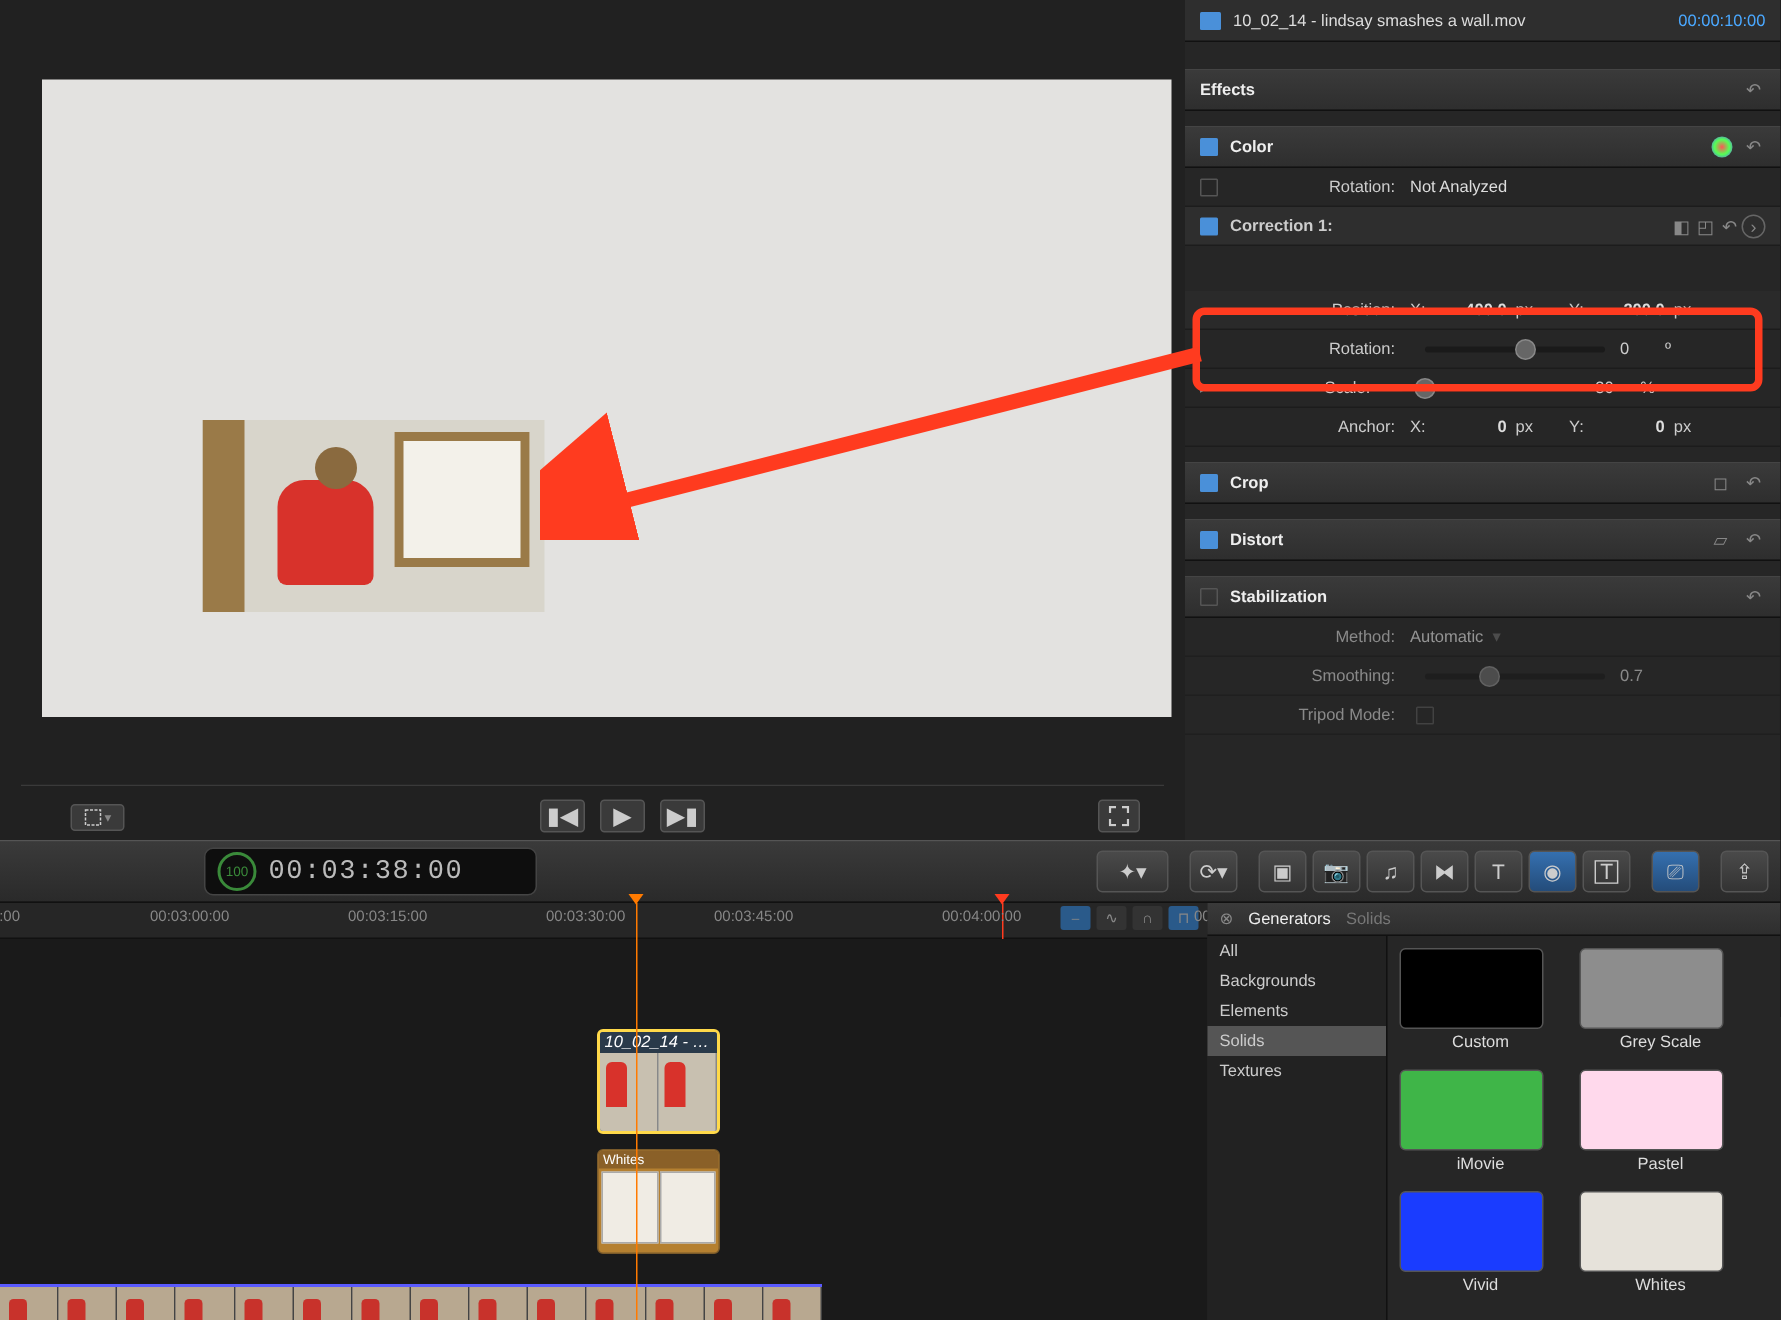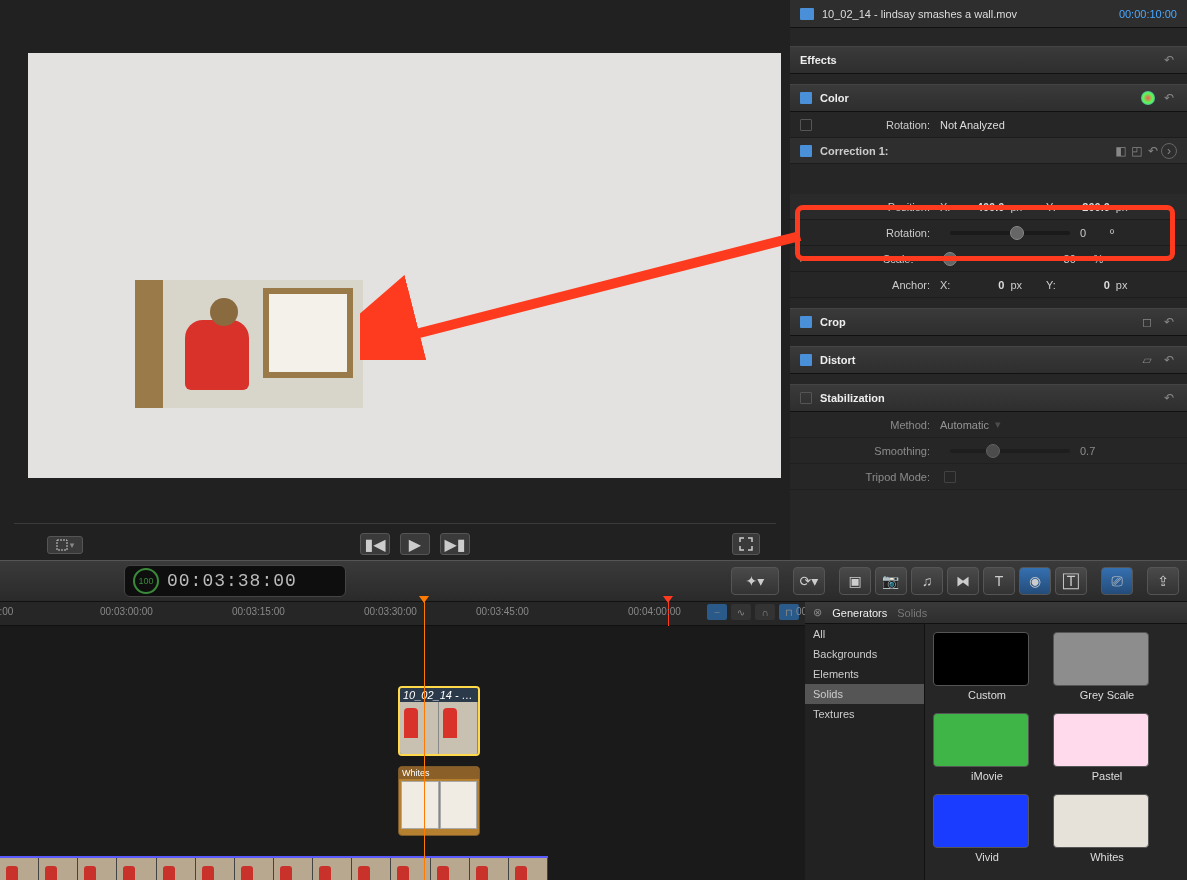--- a/index.html
+++ b/index.html
@@ -53,21 +53,21 @@
 .xy-row .unit { color:#ccc; }
 
 .slider { flex:1; height:4px; background:#1a1a1a; border-radius:2px; margin:0 10px; position:relative; max-width:120px; }
 .slider .thumb { position:absolute; top:-5px; width:14px; height:14px; background:#666; border:1px solid #888; border-radius:50%; }
 
 
 .highlight-box { position:absolute; z-index:10; border:5px solid #ff3b1f; border-radius:8px; right:12px; top:205px; width:380px; height:56px; }
 
 
 .tc-bar { position:absolute; left:0; top:560px; width:1187px; height:42px; background:linear-gradient(#3a3a3a,#2a2a2a); border-top:1px solid #555; border-bottom:1px solid #111; display:flex; align-items:center; }
-.tc-display { position:absolute; left:124px; top:4px; width:222px; height:32px; background:#0e0e0e; border:1px solid #444; border-radius:6px; display:flex; align-items:center; padding:0 8px; }
+.tc-display { position:absolute; left:136px; top:4px; width:222px; height:32px; background:#0e0e0e; border:1px solid #444; border-radius:6px; display:flex; align-items:center; padding:0 8px; }
 .tc-display .ring { width:26px; height:26px; border:2px solid #3a8a3a; border-radius:50%; display:flex; align-items:center; justify-content:center; color:#3a8a3a; font-size:9px; }
 .tc-display .time { font-family:"DS-Digital","Courier New",monospace; font-size:18px; color:#bbb; letter-spacing:1px; margin-left:8px; }
 .toolbar-right { position:absolute; right:8px; top:6px; display:flex; gap:4px; }
 .tb-btn { width:32px; height:28px; background:linear-gradient(#4a4a4a,#333); border:1px solid #555; border-radius:4px; display:flex; align-items:center; justify-content:center; color:#ccc; font-size:14px; }
 .tb-btn.active { background:linear-gradient(#3570b0,#244c7a); }
 .tb-sep { width:6px; }
 .wand-btn { width:48px; }
 
 
 .timeline { position:absolute; left:0; top:602px; width:805px; height:278px; background:#1c1c1c; }

